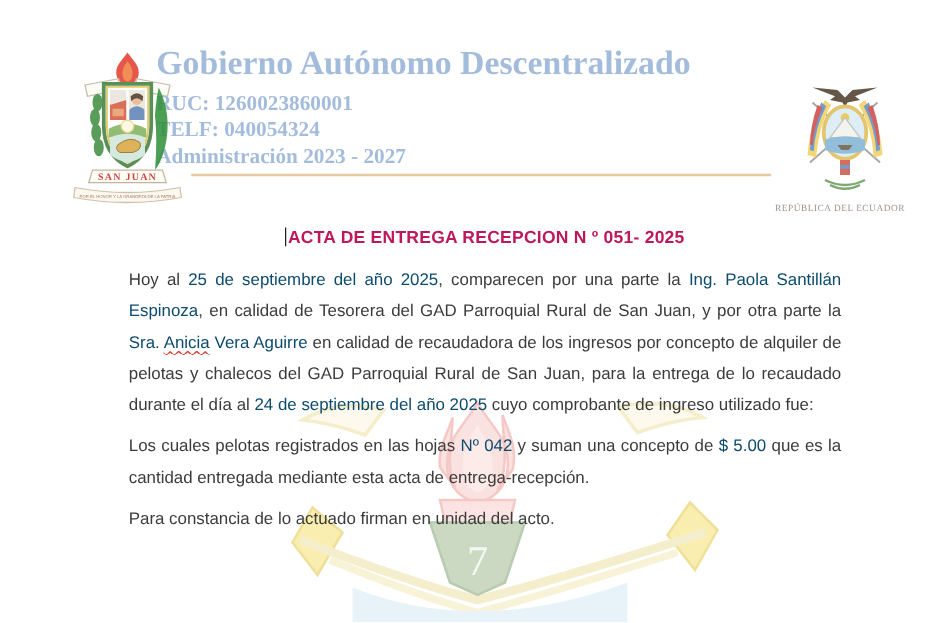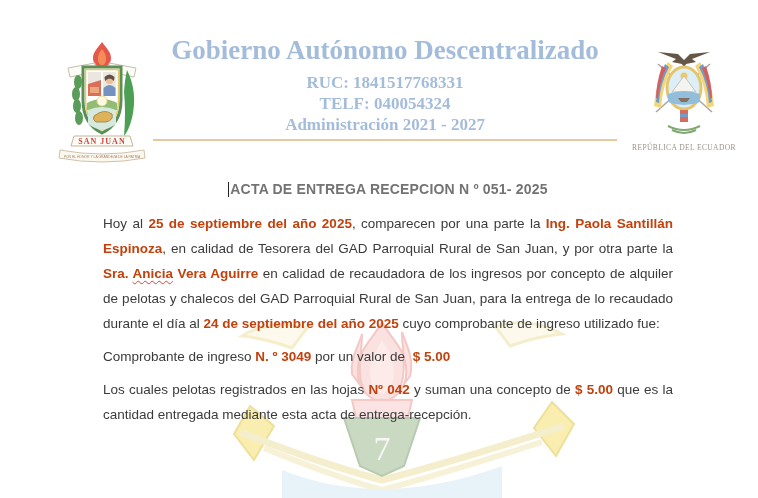--- a/index.html
+++ b/index.html
@@ -4,37 +4,37 @@
 <style>
   html,body{margin:0;padding:0;}
   body{width:758px;height:498px;background:#ffffff;font-family:"Liberation Sans",sans-serif;}
   .page{position:relative;width:758px;height:498px;background:#fff;overflow:hidden;}
 
   
   .watermark{position:absolute;left:212px;top:314px;width:380px;height:184px;z-index:0;opacity:.6;}
 
   
   .crest-left{position:absolute;left:52px;top:40px;width:100px;height:126px;z-index:2;opacity:.85;}
-  .ecuador{position:absolute;left:620px;top:46px;width:128px;height:112px;z-index:2;text-align:center;opacity:.85;}
+  .ecuador{position:absolute;left:620px;top:64px;width:128px;height:112px;z-index:2;text-align:left;opacity:.85;}
   .ecuador .caption{font-family:"Liberation Serif",serif;font-size:7.5px;letter-spacing:.4px;color:#8a7f76;margin-top:1px;white-space:nowrap;}
-  .header-text{position:absolute;left:125px;top:34px;width:520px;text-align:center;z-index:1;
+  .header-text{position:absolute;left:125px;top:34px;width:520px;z-index:1;
                font-family:"Liberation Serif",serif;font-weight:bold;color:#a4bcdc;}
   .ht-l1{font-size:27px;line-height:33px;white-space:nowrap;}
   .ht-l2{font-size:26px;line-height:33px;white-space:nowrap;}
   .ht-s {font-size:17px;line-height:21px;white-space:nowrap;}
   .ht-s.first{margin-top:5px;}
   .header-rule{width:464px;margin:4px auto 0;border-top:2px solid #e7c9a1;height:0;}
 
   
   .doc-title{position:absolute;left:94px;top:181px;width:588px;text-align:center;z-index:1;
-             font-size:14px;font-weight:bold;color:#737373;letter-spacing:.2px;white-space:nowrap;}
+             font-size:14px;font-weight:bold;color:#be185d;letter-spacing:.2px;white-space:nowrap;}
   .caret{display:inline-block;width:1px;height:15px;background:#222;vertical-align:-3px;margin-right:1px;}
   .body-text{position:absolute;left:103px;top:211px;width:570px;z-index:1;color:#3b3b3b;}
   .body-text p{margin:0 0 8px;font-size:13.5px;line-height:25px;text-align:justify;text-justify:inter-word;}
-  .body-text .b{font-weight:bold;color:#c2410c;}
+  .body-text .b{font-weight:normal;color:#0c4a6e;}
   .spell{text-decoration:underline;text-decoration-style:wavy;text-decoration-color:#e03c31;
          text-decoration-thickness:1px;text-underline-offset:2px;}
 </style>
 </head>
 <body>
 
 <div class="page">
 
   <svg class="watermark" viewBox="0 0 380 184" aria-hidden="true">
 
@@ -98,23 +98,23 @@
       <text x="50" y="104" text-anchor="middle" font-size="8" font-weight="bold" font-family="Liberation Serif,serif" fill="#cc2222" letter-spacing="1">SAN JUAN</text>
     </g>
     <g>
       <path d="M8,110 Q50,118 92,110 L93,118 Q50,126 7,118 Z" fill="#fbf7ec" stroke="#c9b69a" stroke-width="1"></path>
       <text x="50" y="118" text-anchor="middle" font-size="3.4" font-family="Liberation Sans,sans-serif" fill="#a06a5a">POR EL HONOR Y LA GRANDEZA DE LA PATRIA</text>
     </g>
   </svg>
 
   <div class="header-text">
     <div class="ht-l1">Gobierno Autónomo Descentralizado</div>
-    <div class="ht-s first">RUC: 1841517768331</div>
+    <div class="ht-s first">RUC: 1260023860001</div>
     <div class="ht-s">TELF: 040054324</div>
-    <div class="ht-s">Administración 2021 - 2027</div>
+    <div class="ht-s">Administración 2023 - 2027</div>
     <div class="header-rule"></div>
   </div>
 
   <div class="ecuador">
     <svg width="112" height="92" viewBox="0 0 112 92" aria-hidden="true">
       <g stroke="#9a958e" stroke-width="1.5">
         <line x1="30" y1="18" x2="84" y2="66"></line>
           <line x1="82" y1="18" x2="28" y2="66"></line>
       </g>
       <g>
@@ -148,17 +148,17 @@
     </svg>
     <div class="caption">REPÚBLICA DEL ECUADOR</div>
   </div>
 
   <div class="doc-title">
     <span class="caret"></span><span>ACTA DE ENTREGA RECEPCION N º 051- 2025</span>
   </div>
 
   <div class="body-text">
     <p><span>Hoy al </span><span class="b">25 de septiembre del año 2025</span><span>, comparecen por una parte la </span><span class="b">Ing. Paola Santillán Espinoza</span><span>, en calidad de Tesorera del GAD Parroquial Rural de San Juan, y por otra parte la </span><span class="b">Sra. </span><span class="b spell">Anicia</span><span class="b"> Vera Aguirre</span><span> en calidad de recaudadora de los ingresos por concepto de alquiler de pelotas y chalecos del GAD Parroquial Rural de San Juan, para la entrega de lo recaudado durante el día al </span><span class="b">24 de septiembre del año 2025</span><span> cuyo comprobante de ingreso utilizado fue:</span></p>
-    <p><span>Comprobante de ingreso </span><span class="b">N. º 3049</span><span> por un valor de &nbsp;</span><span class="b">$ 5.00</span></p>
     <p><span>Los cuales pelotas registrados en las hojas </span><span class="b">Nº 042</span><span> y suman una concepto de </span><span class="b">$ 5.00</span><span> que es la cantidad entregada mediante esta acta de entrega-recepción.</span></p>
+    <p><span>Para constancia de lo actuado firman en unidad del acto.</span></p>
   </div>
 
 </div>
 
 </body></html>

